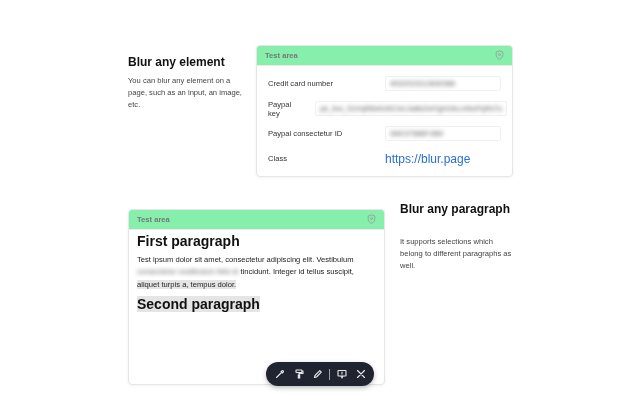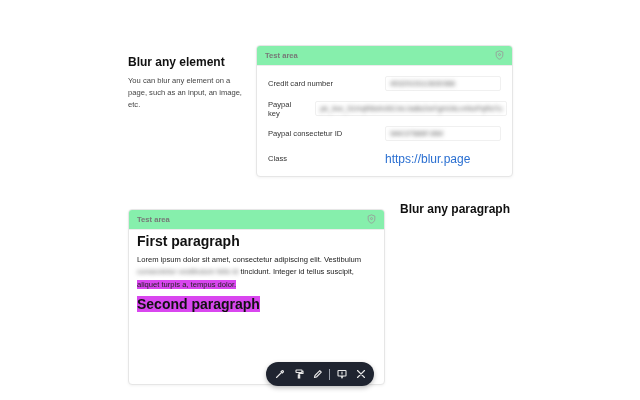--- a/index.html
+++ b/index.html
@@ -30,21 +30,21 @@
     display: flex; align-items: center; padding: 0 4px; box-sizing: border-box;
   }
   .blurred {
     font-size: 7.4px; color: #555; filter: blur(2.2px); white-space: nowrap; overflow: hidden;
   }
   .form-link { font-size: 12px; color: #2a6fd1; text-decoration: none; }
 
   .para-body { padding: 5px 8px 0 8px; font-size: 7.6px; line-height: 12.5px; color: #222; }
   .para-body h4 { margin: 0 0 6px 0; font-size: 14px; font-weight: bold; color: #111; }
   .para-body p { margin: 0 0 7px 0; }
-  .hl { background: #d946ef; }
+  .hl { background: #e5e5e5; }
   .blur-inline { filter: blur(2px); color: #666; }
 
   .toolbar {
     position: absolute; left: 266px; top: 362px; width: 108px; height: 24px;
     background: #1f2430; border-radius: 12px; display: flex; align-items: center;
     justify-content: space-around; padding: 0 4px; box-sizing: border-box;
     box-shadow: 0 2px 5px rgba(0,0,0,0.25);
   }
   .tb-btn { width: 15px; height: 15px; display: flex; align-items: center; justify-content: center; cursor: pointer; }
   .tb-btn svg { width: 10px; height: 10px; }
@@ -99,27 +99,28 @@
     <span>Test area</span>
     <span>
       <svg viewBox="0 0 10 12" fill="none" stroke="#999" stroke-width="1">
           <path d="M5 1 L9 2.5 V6 C9 8.5 7 10.5 5 11 C3 10.5 1 8.5 1 6 V2.5 Z"></path>
           <circle cx="5" cy="5.5" r="1.2"></circle>
         </svg>
     </span>
   </div>
   <div class="para-body">
     <h4>First paragraph</h4>
-    <p><span>Lorem ipsum dolor sit amet, consectetur adipiscing elit. Vestibulum </span><span class="blur-inline">consectetur vestibulum felis id</span><span> tincidunt. Integer id tellus suscipit, </span><span class="hl">aliquet turpis a, tempus dolor.</span></p>
+    <p><span>Test ipsum dolor sit amet, consectetur adipiscing elit. Vestibulum </span><span class="blur-inline">consectetur vestibulum felis id</span><span> tincidunt. Integer id tellus suscipit, </span><span class="hl">aliquet turpis a, tempus dolor.</span></p>
     <h4><span class="hl">Second paragraph</span></h4>
   </div>
 </div>
 
 <div class="section-title" style="left:400px; top:202px;">Blur any paragraph</div>
 <div class="section-desc" style="left:400px; top:236px; width:112px;">
+  <p>It supports selections which belong to different paragraphs as well.</p>
 </div>
 
 <div class="toolbar">
   <div class="tb-btn">
     <svg viewBox="0 0 10 10" fill="none" stroke="#e8e8e8" stroke-width="1.1" stroke-linecap="round">
         <path d="M1.5 8.5 L6 4"></path>
         <path d="M6 2.5 L7.5 4"></path>
         <circle cx="7.5" cy="2.5" r="1"></circle>
       </svg>
   </div>

